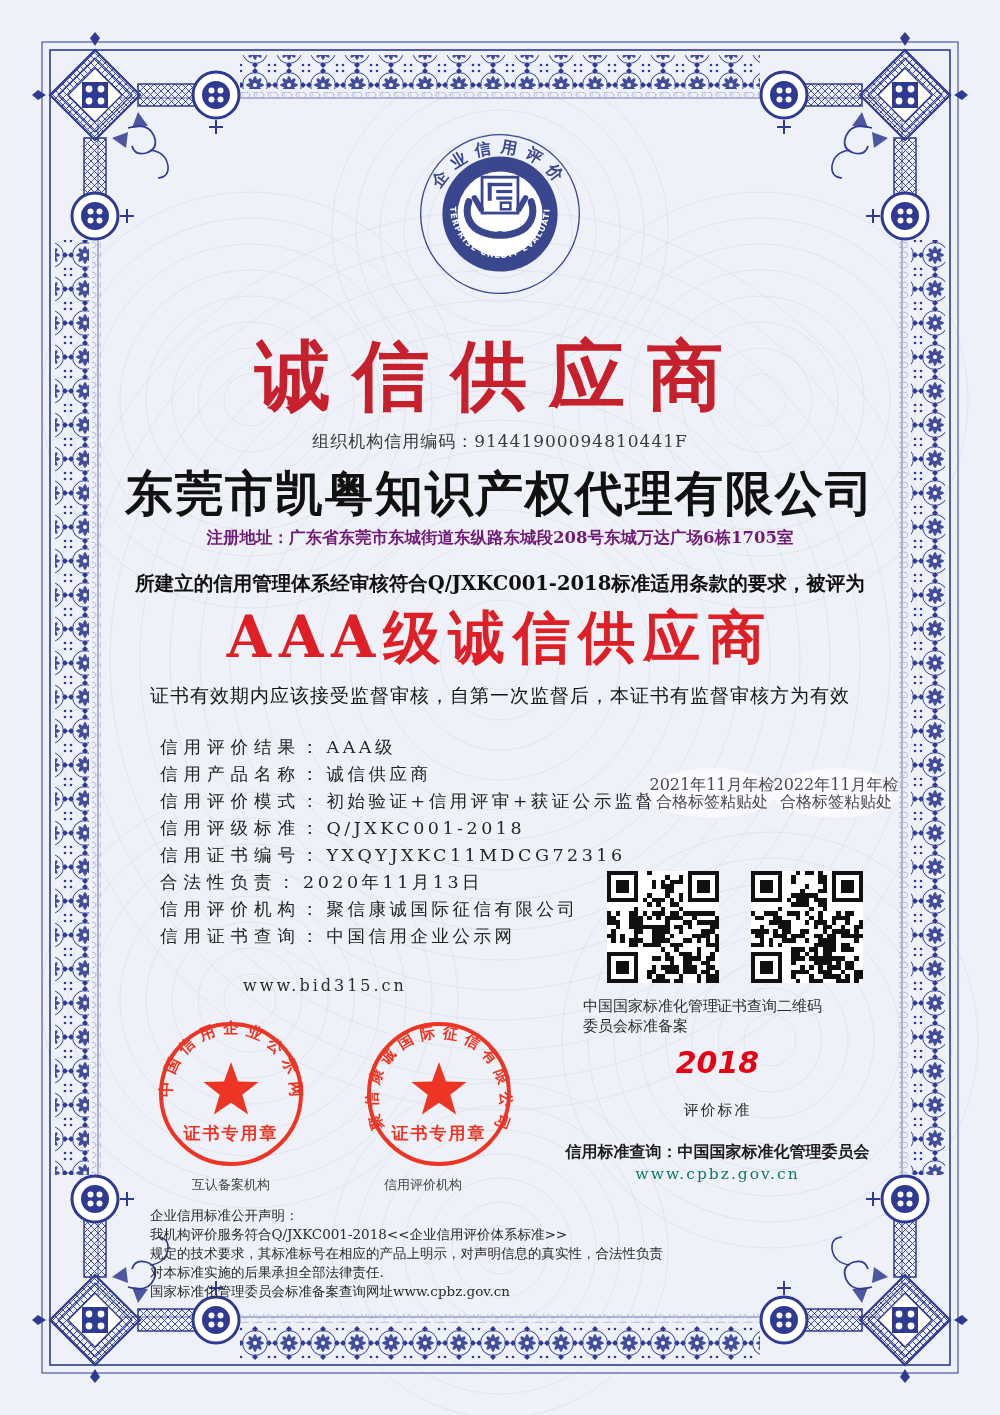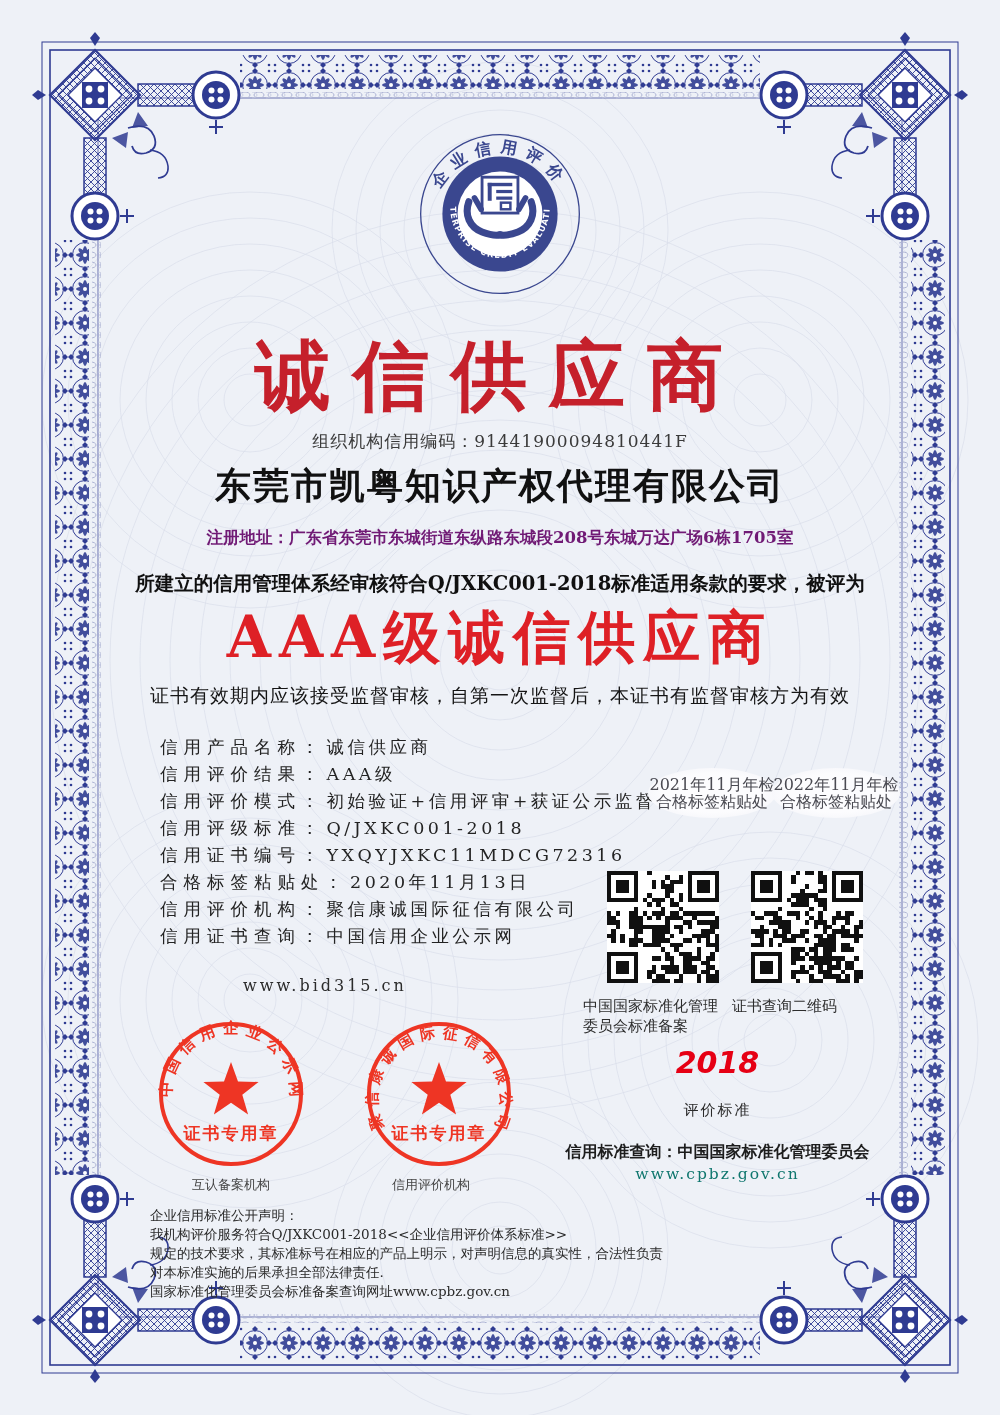--- a/index.html
+++ b/index.html
@@ -6,21 +6,21 @@
   #page{position:relative;width:1000px;height:1415px;margin:0 auto;background:#eef1f7;overflow:hidden;
         font-family:"DejaVu Serif","Liberation Serif",serif;color:#222;}
   #guilloche,#border-svg{position:absolute;left:0;top:0;width:1000px;height:1415px;pointer-events:none;}
   .abs{position:absolute;}
   .ctr{text-align:center;left:0;width:1000px;}
 
   
   #logo{left:415px;top:128px;width:170px;height:172px;}
   #title{top:326px;font-size:76px;font-weight:bold;color:#c5202b;letter-spacing:22px;margin-right:-22px;}
   #orgcode{top:430px;font-size:17px;color:#3a3a3a;letter-spacing:1px;}
-  #company{top:462px;font-size:36px;font-weight:bold;color:#111;letter-spacing:2px;
+  #company{top:462px;font-size:48px;font-weight:bold;color:#111;letter-spacing:2px;
            font-family:"DejaVu Sans","Liberation Sans",sans-serif;}
   #address{top:527px;font-size:16.5px;color:#701a75;font-weight:bold;}
   #statement{top:570px;font-size:19.5px;font-weight:bold;color:#101010;}
   #grade{top:600px;font-size:57px;font-weight:bold;color:#de2026;letter-spacing:8px;margin-right:-8px;}
   #validity{top:683px;font-size:19px;color:#151515;letter-spacing:1px;}
 
   
   #fields{left:160px;top:734px;}
   .frow{height:27px;line-height:27px;white-space:nowrap;}
   .flabel{font-size:17.5px;color:#232323;letter-spacing:6px;}
@@ -33,28 +33,28 @@
         font-size:16px;color:#4a4a52;line-height:17px;}
   #oval1{left:648px;top:768px;}
   #oval2{left:772px;top:768px;}
 
   
   .qr{background:#fff;}
   #qr1{left:607px;top:871px;width:112px;height:112px;}
   #qr2{left:751px;top:871px;width:112px;height:112px;}
   .qrcap{font-size:15px;color:#2c2c2c;line-height:20px;}
   #qrcap1{left:583px;top:996px;width:160px;}
-  #qrcap2{left:732px;top:996px;width:160px;}
+  #qrcap2{left:717px;top:996px;width:160px;}
 
   
   #seal1{left:156px;top:1019px;width:150px;height:150px;}
   #seal2{left:364px;top:1019px;width:150px;height:150px;}
   .sealcap{font-size:13px;color:#444;width:150px;text-align:center;}
   #sealcap1{left:156px;top:1176px;}
-  #sealcap2{left:356px;top:1176px;}
+  #sealcap2{left:348px;top:1176px;}
 
   
   #stdblock{left:545px;top:1046px;width:345px;text-align:center;}
   .stdcode{font-size:30px;font-weight:bold;font-style:italic;color:#e60014;line-height:33px;
            font-family:"DejaVu Sans","Liberation Sans",sans-serif;}
   #stdlabel{margin-top:22px;font-size:15px;color:#2b2b2b;letter-spacing:2px;}
   #stdquery{margin-top:22px;font-size:16px;font-weight:bold;color:#1d1d1d;}
   #stdsite{font-size:15.5px;color:#0f766e;letter-spacing:2px;margin-top:2px;}
 
   
@@ -256,26 +256,26 @@
 
   <div id="title" class="abs ctr">诚信供应商</div>
   <div id="orgcode" class="abs ctr"><span>组织机构信用编码：</span><span>91441900094810441F</span></div>
   <div id="company" class="abs ctr">东莞市凯粤知识产权代理有限公司</div>
   <div id="address" class="abs ctr">注册地址：广东省东莞市东城街道东纵路东城段208号东城万达广场6栋1705室</div>
   <div id="statement" class="abs ctr">所建立的信用管理体系经审核符合Q/JXKC001-2018标准适用条款的要求，被评为</div>
   <div id="grade" class="abs ctr">AAA级诚信供应商</div>
   <div id="validity" class="abs ctr">证书有效期内应该接受监督审核，自第一次监督后，本证书有监督审核方为有效</div>
 
   <div id="fields" class="abs">
+    <div class="frow"><span class="flabel">信用评价结果：</span><span class="fvalue">AAA级</span></div>
     <div class="frow"><span class="flabel">信用产品名称：</span><span class="fvalue">诚信供应商</span></div>
-    <div class="frow"><span class="flabel">信用评价结果：</span><span class="fvalue">AAA级</span></div>
     <div class="frow"><span class="flabel">信用评价模式：</span><span class="fvalue">初始验证+信用评审+获证公示监督</span></div>
     <div class="frow"><span class="flabel">信用评级标准：</span><span class="fvalue">Q/JXKC001-2018</span></div>
     <div class="frow"><span class="flabel">信用证书编号：</span><span class="fvalue">YXQYJXKC11MDCG72316</span></div>
-    <div class="frow"><span class="flabel">合格标签粘贴处：</span><span class="fvalue">2020年11月13日</span></div>
+    <div class="frow"><span class="flabel">合法性负责：</span><span class="fvalue">2020年11月13日</span></div>
     <div class="frow"><span class="flabel">信用评价机构：</span><span class="fvalue">聚信康诚国际征信有限公司</span></div>
     <div class="frow"><span class="flabel">信用证书查询：</span><span class="fvalue">中国信用企业公示网</span></div>
   </div>
   <div id="website" class="abs">www.bid315.cn</div>
 
   <div id="oval1" class="abs oval">
     <span>2021年11月年检</span>
     <span>合格标签粘贴处</span>
   </div>
   <div id="oval2" class="abs oval">

